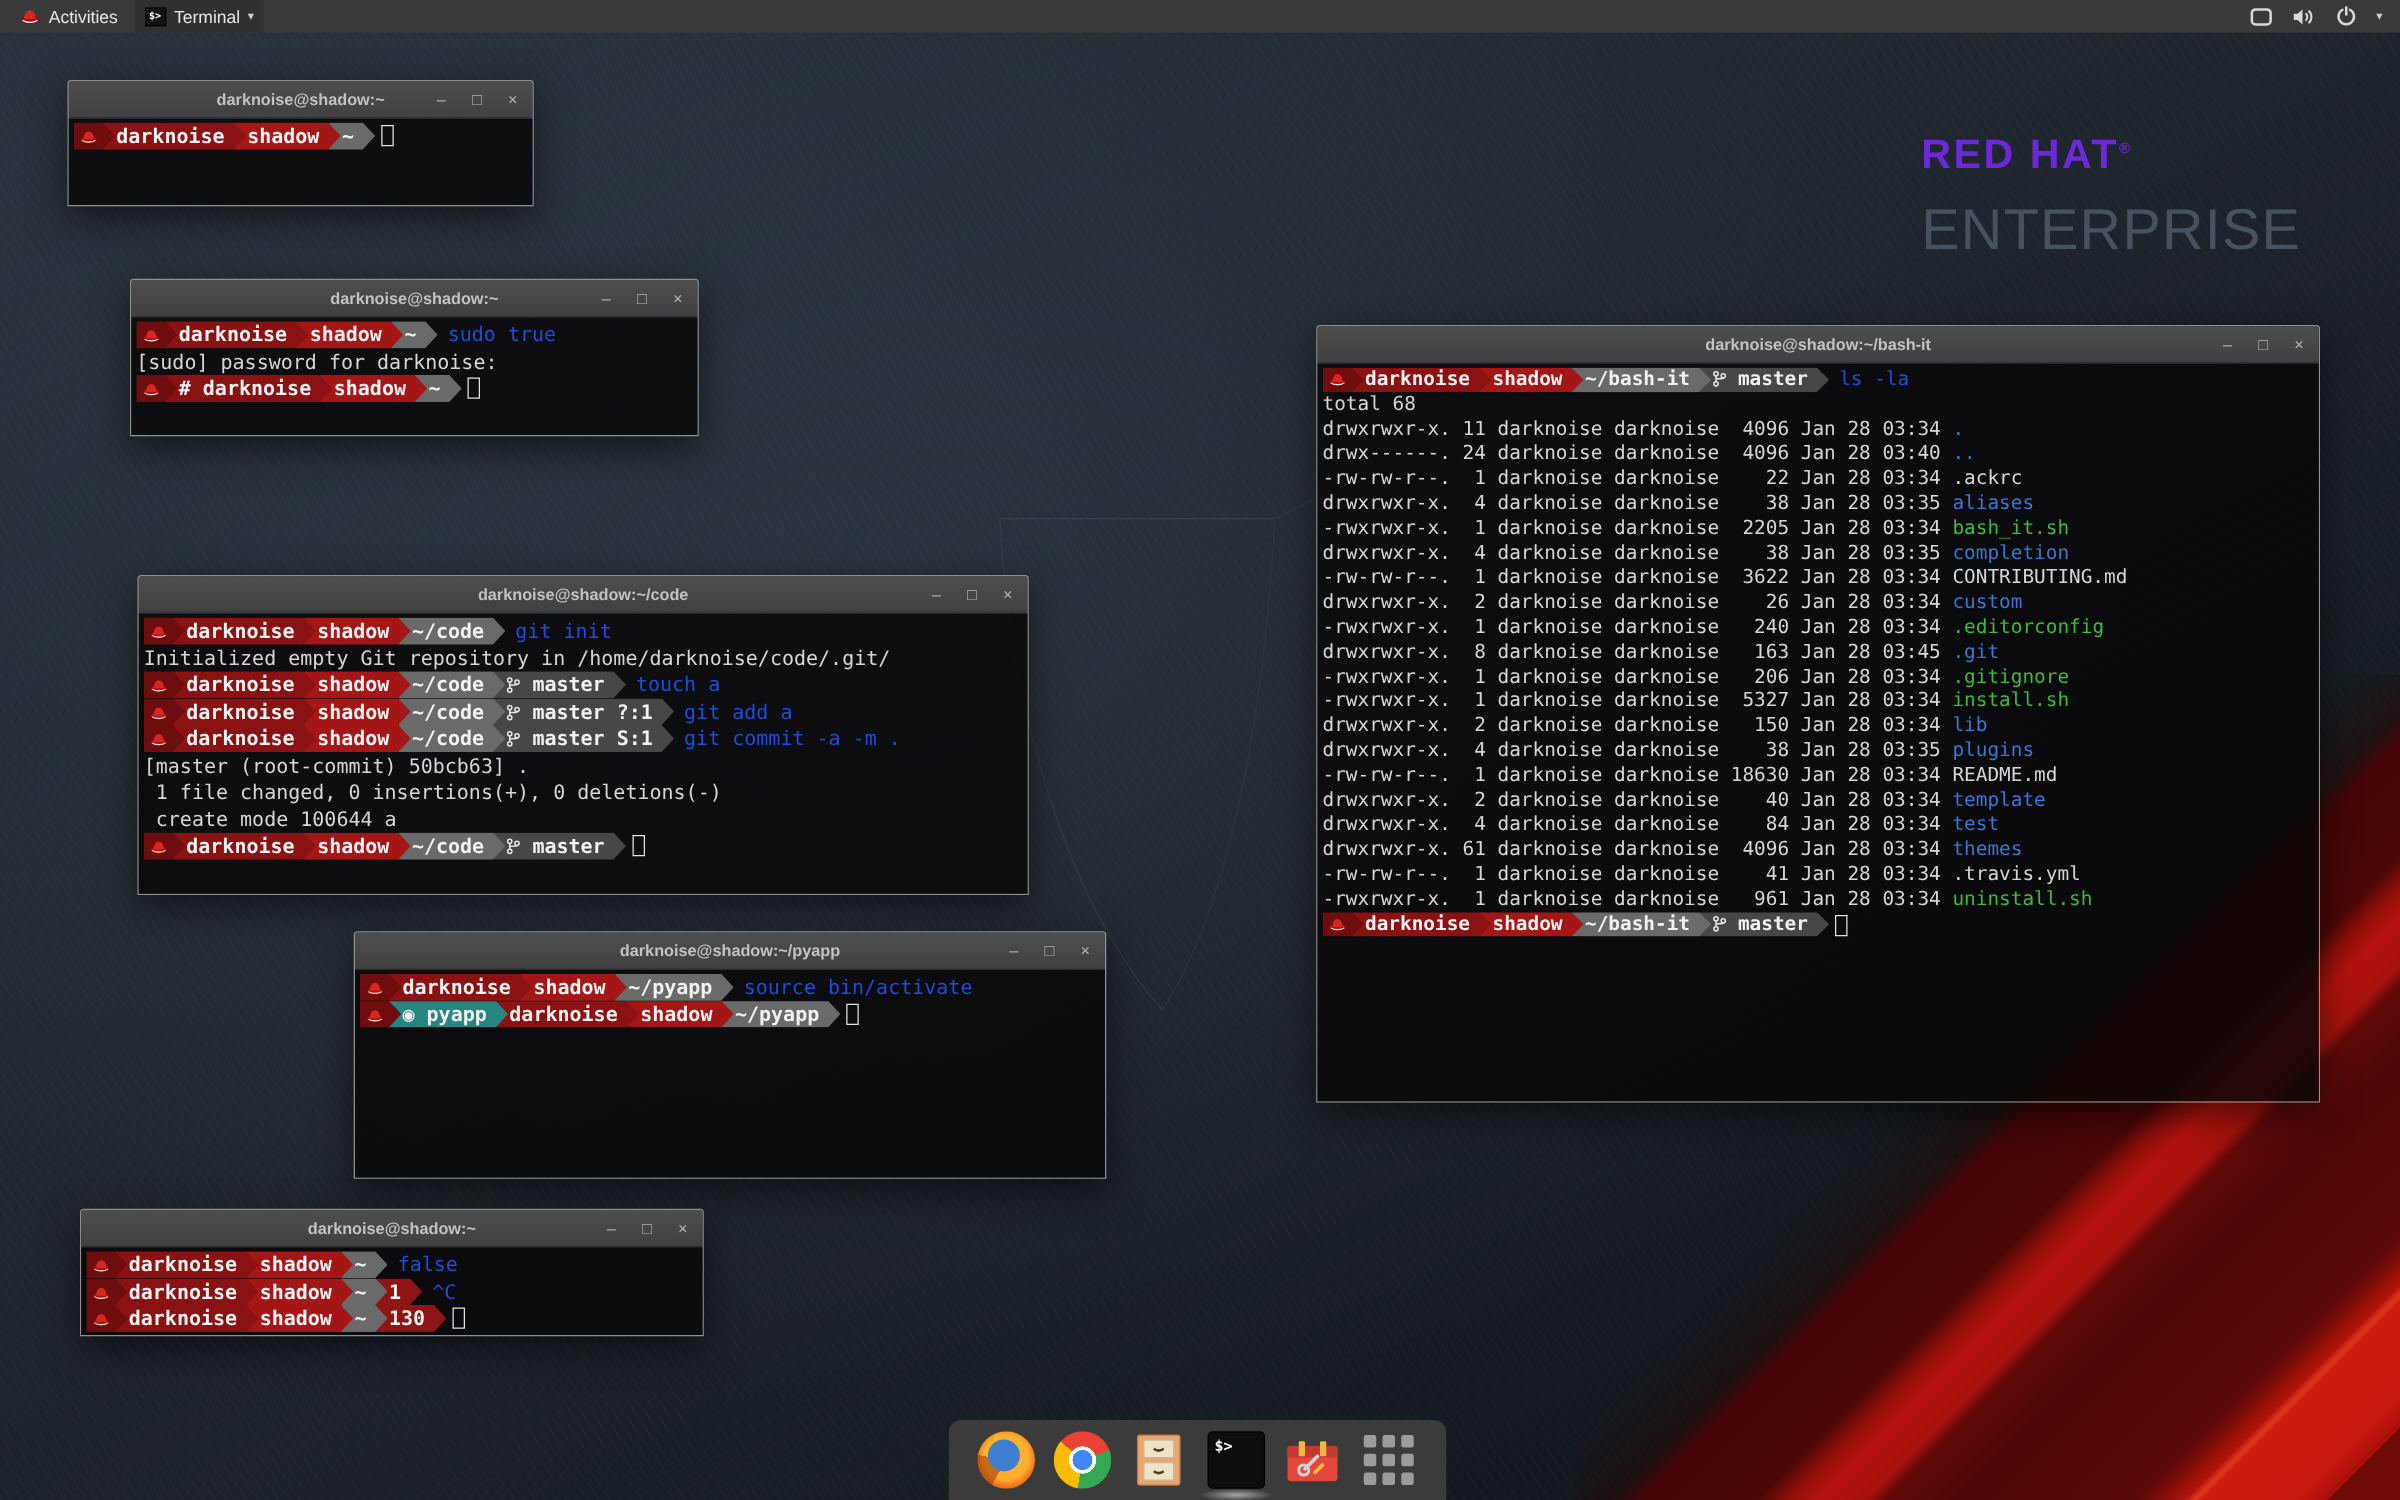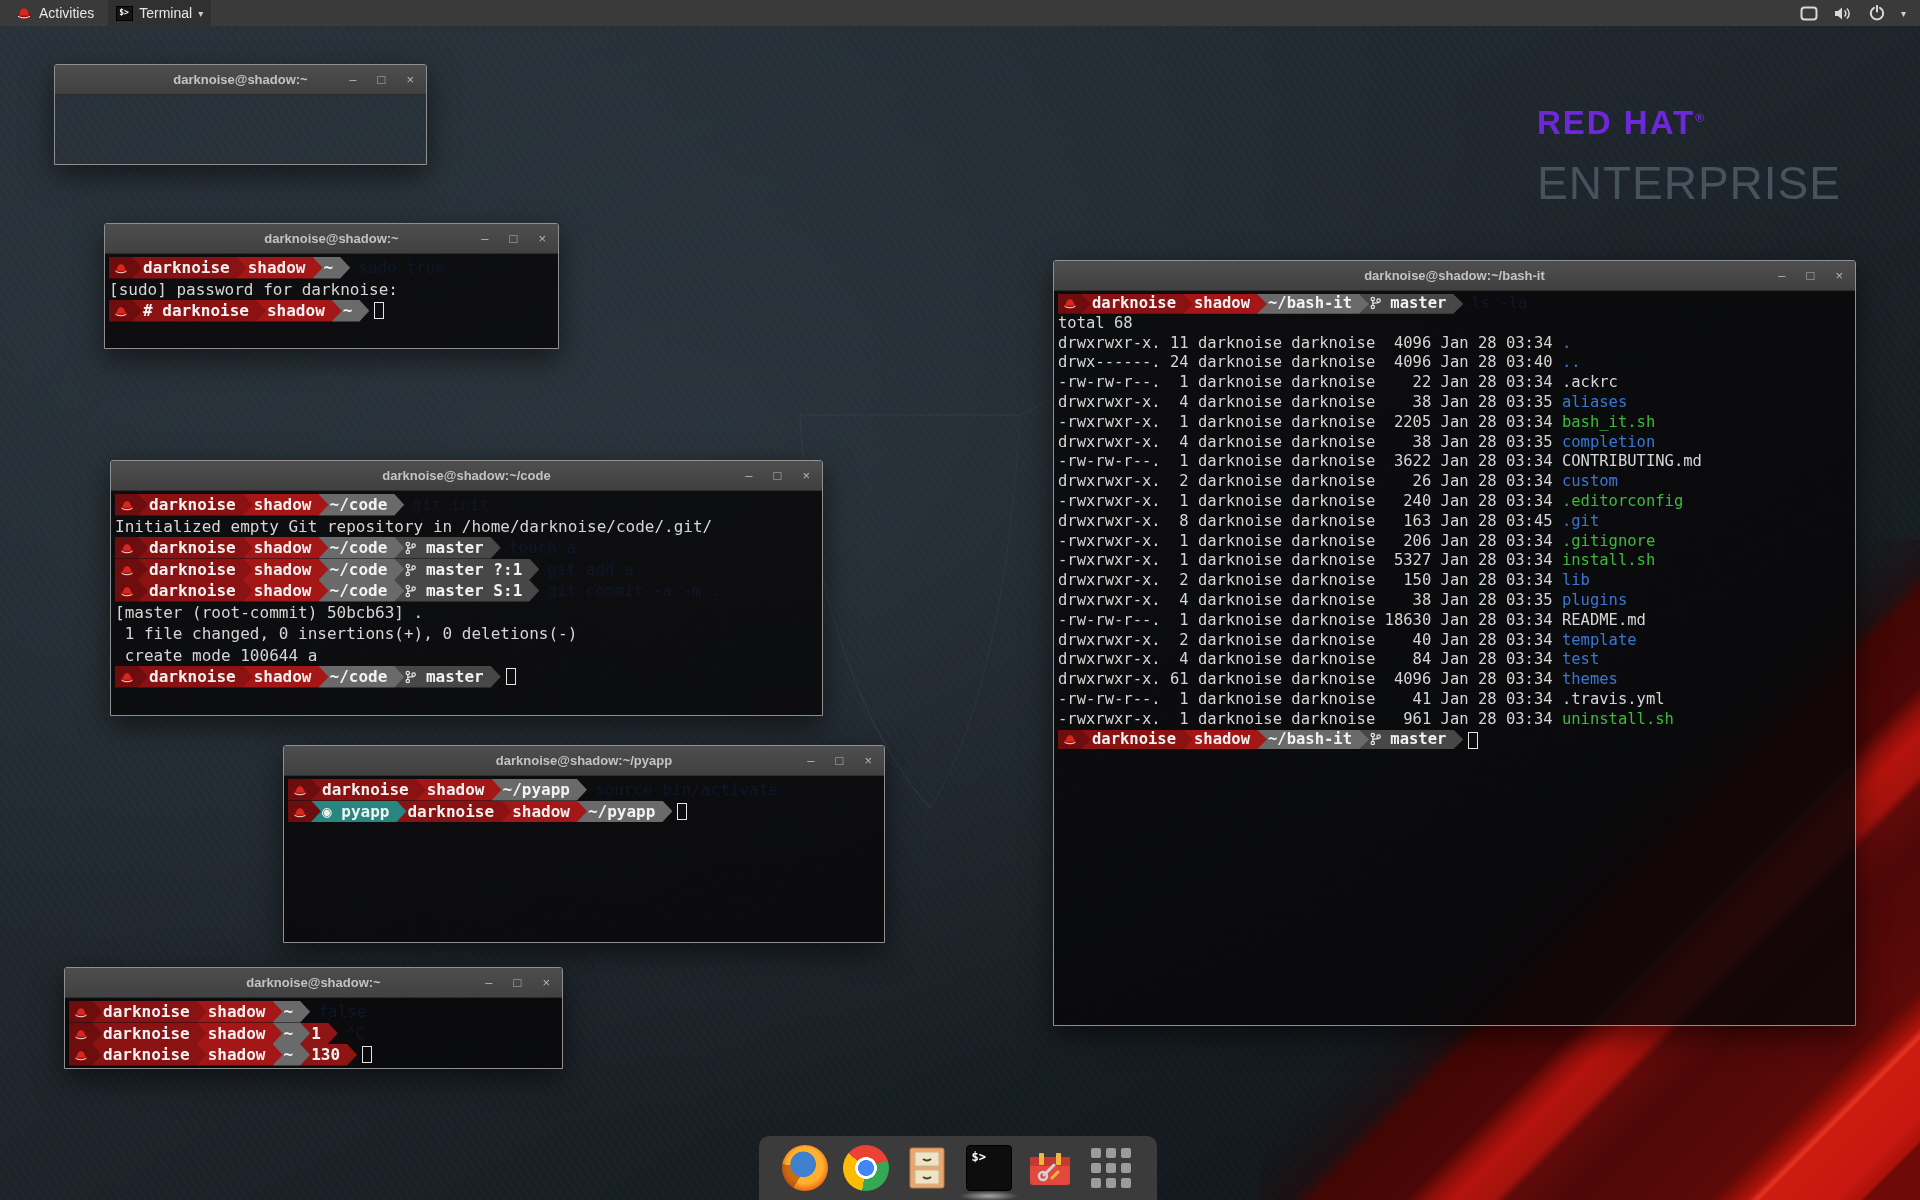--- a/index.html
+++ b/index.html
@@ -83,37 +83,37 @@
     clip-path:polygon(0 0, calc(100% - 10px) 0, 100% 50%, calc(100% - 10px) 100%, 0 100%);
     font-weight:bold; color:#f2f2f2; vertical-align:top;
   }
   .seg-hat{ background:#6e0d0d; padding:0 14px 0 5px; }
   .seg-user{ background:#8a1212; }
   .seg-host{ background:#a51717; }
   .seg-path{ background:#6a6a6a; }
   .seg-git{ background:#474747; }
   .seg-exit{ background:#8f1414; }
   .seg-venv{ background:#278680; }
-  .cmd{ padding-left:18px; color:#0f172a; }
+  .cmd{ padding-left:18px; color:#1d4ed8; }
   .txt{ color:#d6d6d6; }
   .c-blue{ color:#3a77d4; }
   .c-green{ color:#3bbb3b; }
   .cursor{
     display:inline-block; width:10px; height:17px; margin-left:15px; margin-top:2px;
     border:1.5px solid #e4e4e4; vertical-align:top;
   }
   .seg svg{ vertical-align:-2px; }
 
   
   .t1{ left:54px;  top:64px;  width:373px; height:101px; }
   .t2{ left:104px; top:223px; width:455px; height:126px; }
   .t3{ left:110px; top:460px; width:713px; height:256px; }
   .t4{ left:283px; top:745px; width:602px; height:198px; }
   .t5{ left:64px;  top:967px; width:499px; height:102px; }
-  .t6{ left:1053px;top:260px; width:803px; height:766px; }
+  .t6{ left:1053px;top:260px; width:803px; height:622px; }
 
   
   .dock{
     position:absolute; left:759px; bottom:0; width:398px; height:64px; z-index:40;
     background:#3b3b3b; border-radius:10px 10px 0 0;
     display:flex; align-items:center; justify-content:space-evenly; padding:0 8px;
   }
   .dock-item{ width:46px; height:46px; position:relative; cursor:pointer; }
   .icon-firefox{
     border-radius:50%;
@@ -190,20 +190,25 @@
 
 <div class="term t1">
   <div class="titlebar">
     <span class="title">darknoise@shadow:~</span>
     <span class="winbtns">
       <span>–</span>
       <span>□</span>
       <span>×</span>
     </span>
   </div>
+  <div class="body"><div class="line"><span class="seg seg-hat" style="z-index: 60;"><svg width="14" height="12" viewBox="0 0 14 12">
+            <ellipse cx="7" cy="7.8" rx="6.3" ry="2.9" fill="#a51414"></ellipse>
+            <path d="M2.9 7.6 C2.9 3.6 4.6 1.2 7 1.2 C9.4 1.2 11.1 3.6 11.1 7.6" fill="#d9261f"></path>
+            <path d="M1.6 8.3 C4.4 10.2 9.6 10.2 12.4 8.3" stroke="#f0e9e4" stroke-width="0.9" fill="none"></path>
+          </svg></span><span class="seg seg-user" style="z-index: 59;">darknoise</span><span class="seg seg-host" style="z-index: 58;">shadow</span><span class="seg seg-path" style="z-index: 57;">~</span><span class="cursor"></span></div></div>
 </div>
 <div class="term t2">
   <div class="titlebar">
     <span class="title">darknoise@shadow:~</span>
     <span class="winbtns">
       <span>–</span>
       <span>□</span>
       <span>×</span>
     </span>
   </div>

